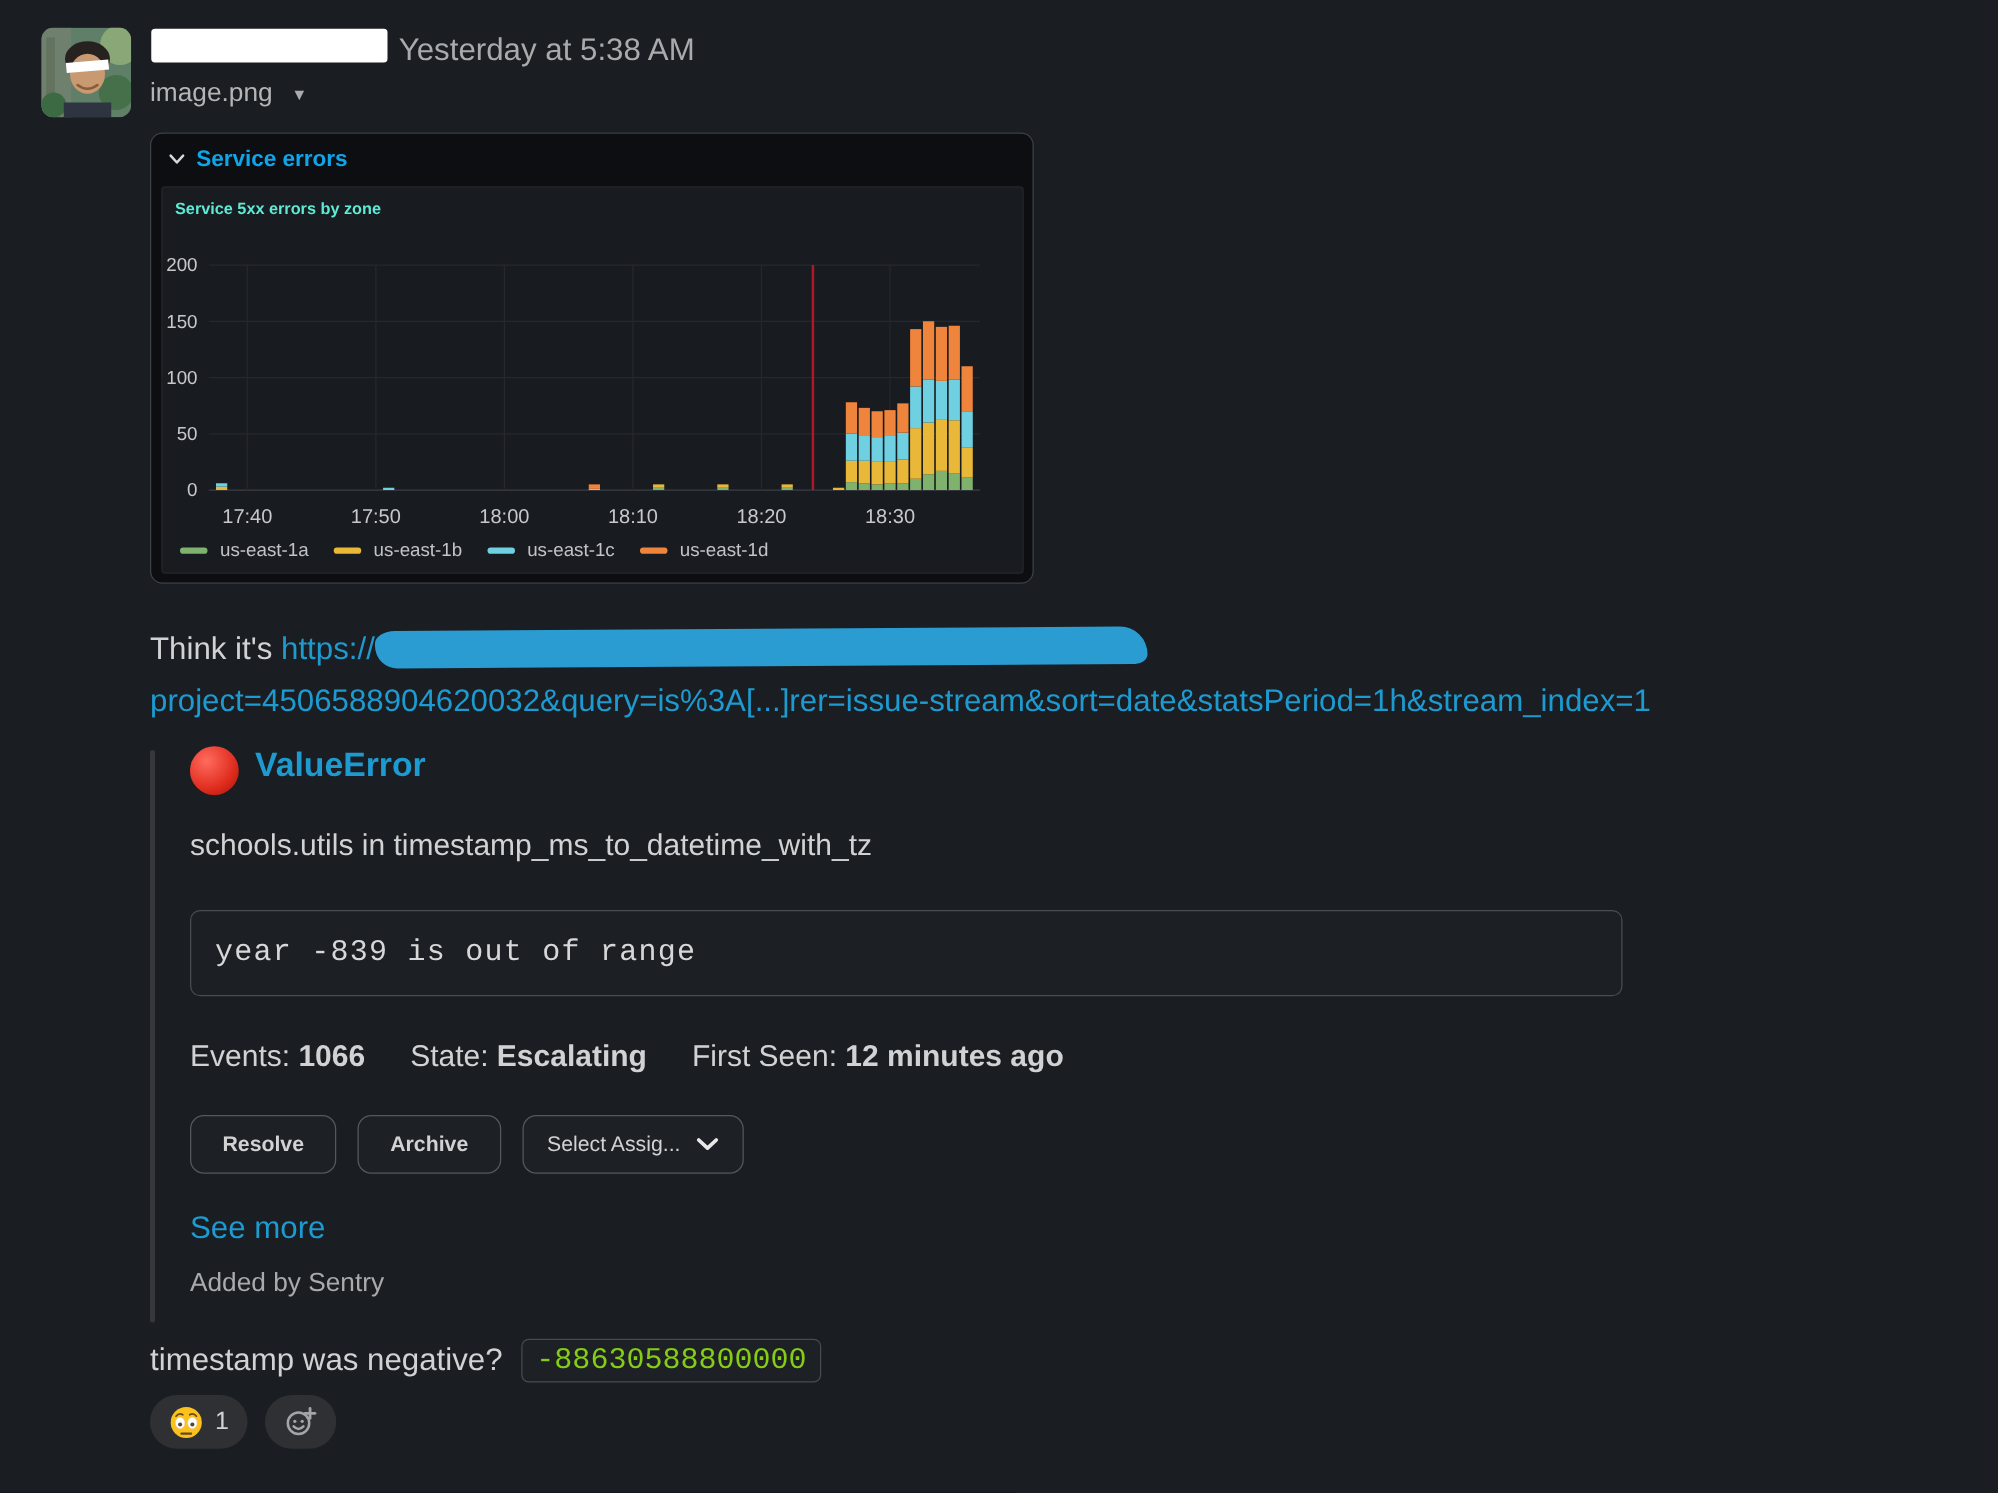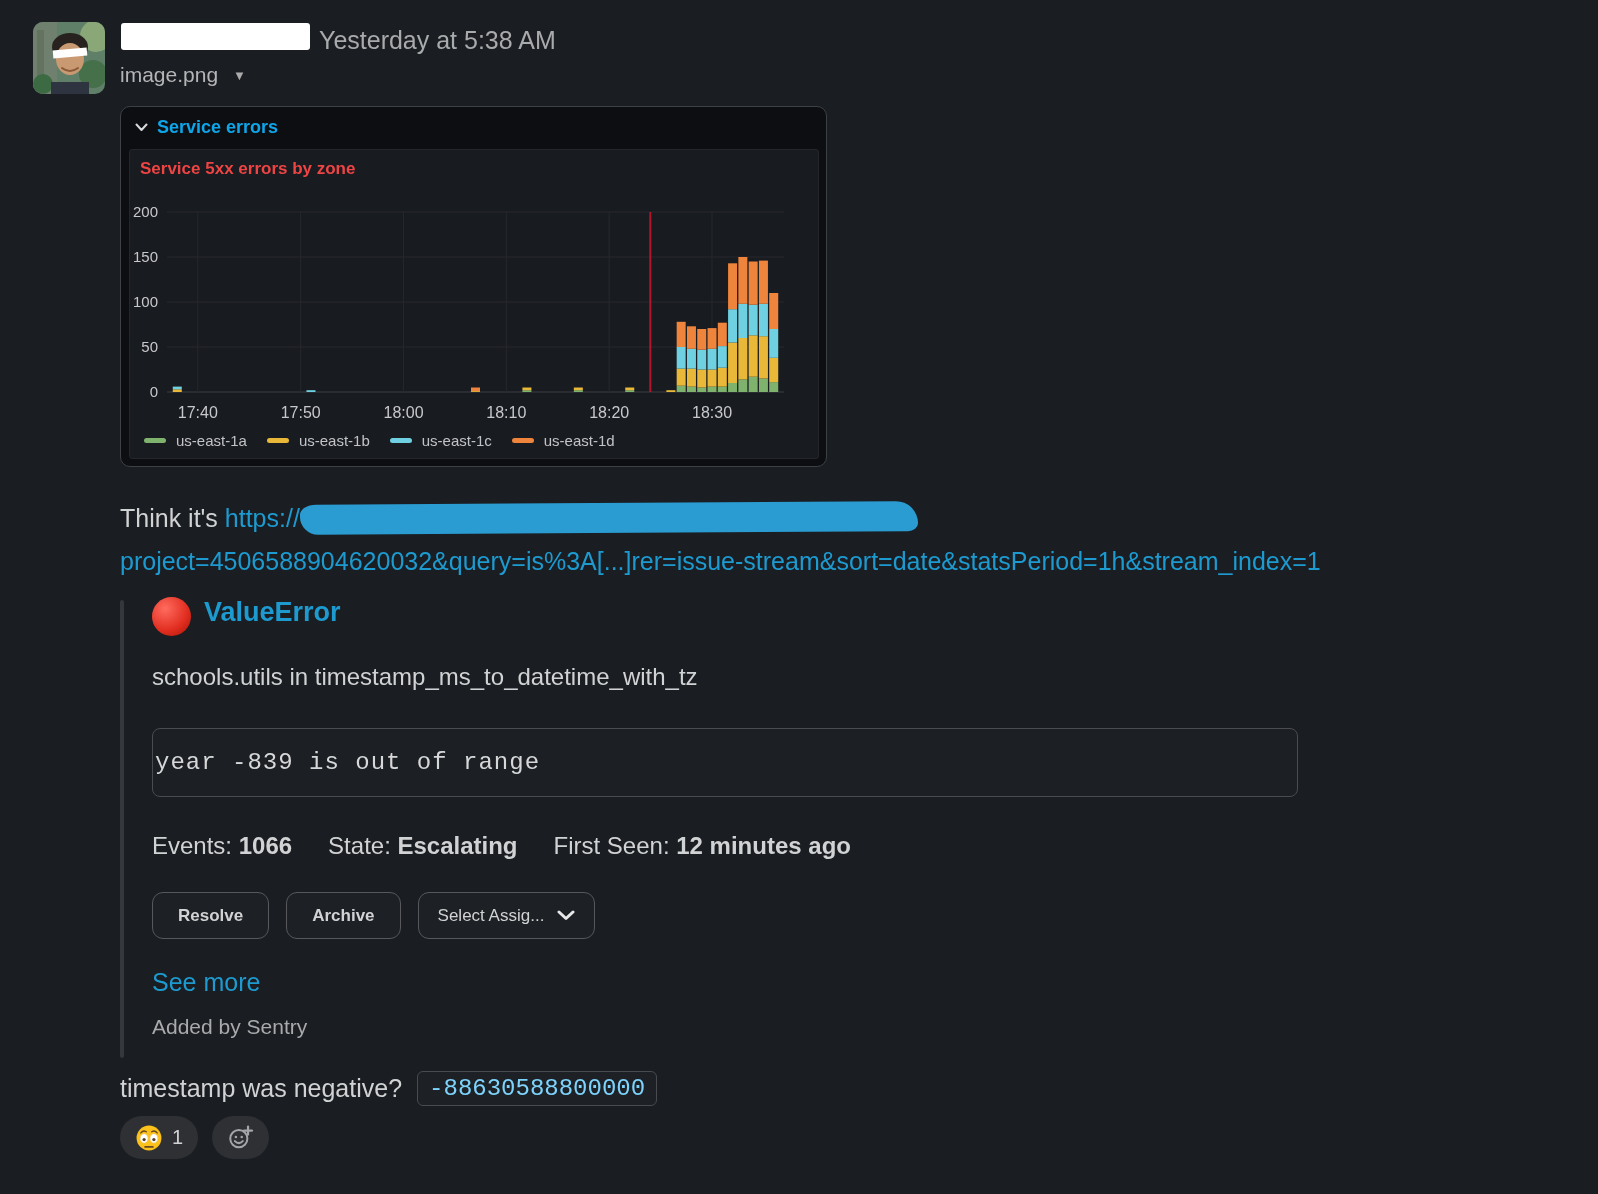--- a/index.html
+++ b/index.html
@@ -23,21 +23,21 @@
   #img-attach {
     left:120px; top:106px; width:707px; height:361px;
     background:#0d0e12; border:1px solid #3d4045; border-radius:10px; overflow:hidden; cursor:pointer;
   }
   #gf-row-header { display:flex; align-items:center; gap:9px; padding:10px 0 0 14px; }
   #gf-row-title { font-size:18px; font-weight:bold; color:#0ea5e9; }
   #gf-panel {
     position:absolute; left:8px; top:42px; width:690px; height:310px;
     background:#181b1f; border:1px solid #24262b; border-radius:3px;
   }
-  #gf-panel-title { position:absolute; left:10px; top:9px; font-size:17px; font-weight:bold; color:#ef4444; }
+  #gf-panel-title { position:absolute; left:10px; top:9px; font-size:13px; font-weight:bold; color:#5eead4; }
   #chart-svg { position:absolute; left:0; top:34px; }
   #gf-legend { position:absolute; left:14px; top:282px; display:flex; gap:20px;text-align:center; }
   .legend-item { display:flex; align-items:center; gap:10px; }
   .legend-swatch { width:22px; height:5px; border-radius:3px; }
   .legend-label { font-size:15px; color:#c2c3c7; }
 
   
   #msg-line1 { left:120px; top:503px; font-size:25px; white-space:nowrap; }
   #msg-line1 .link { color:#1d9bd1; cursor:pointer; }
   #link-scribble {
@@ -52,41 +52,41 @@
   #sentry-title-row { left:152px; top:597px; display:flex; gap:13px; }
   #red-circle-emoji {
     width:39px; height:39px; border-radius:50%;
     background:radial-gradient(circle at 34% 30%, #ff6b5e, #e02d1f 60%, #a31306);
   }
   #sentry-issue-title { font-size:27px; font-weight:bold; color:#1d9bd1; cursor:pointer; }
   #sentry-location { left:152px; top:663px; font-size:24px; color:#d1d2d3; }
   #sentry-codeblock {
     left:152px; top:728px; width:1146px; height:69px;
     border:1px solid #4a4c4f; border-radius:8px; background:#1c1f23;
-    display:flex; align-items:center; padding-left:2px;
+    display:flex; align-items:center; padding-left:19px;
   }
   #sentry-error-msg { font-family:"Liberation Mono","DejaVu Sans Mono",monospace; font-size:24px; color:#d6d7d8; letter-spacing:1px; }
   #sentry-stats { left:152px; top:832px; display:flex; gap:36px; font-size:24px; color:#d1d2d3; }
   .stat-value { font-weight:bold; }
   #sentry-buttons { left:152px; top:892px; display:flex; gap:17px; }
   .sentry-btn {
     height:47px; padding:0 25px; display:flex; align-items:center; gap:13px;
     background:#1d2024; border:1px solid #56585b; border-radius:11px;
     font-family:"Liberation Sans",sans-serif; font-size:17px; font-weight:bold; color:#d1d2d3; cursor:pointer;
   }
   .sentry-btn.assign { font-weight:normal; padding:0 19px; }
   #see-more { left:152px; top:968px; font-size:25px; color:#1d9bd1; cursor:pointer; }
   #sentry-footer { left:152px; top:1015px; font-size:21px; color:#a9aaac; }
 
   
   #msg-line3 { left:120px; top:1071px; display:flex; align-items:center; }
   #question-text { font-size:25px; color:#d1d2d3; }
   #inline-code {
     margin-left:15px; padding:3px 11px; border:1px solid #494b4e; border-radius:6px; background:#1d2024;
-    font-family:"Liberation Mono","DejaVu Sans Mono",monospace; font-size:24px; color:#7dd3fc;
+    font-family:"Liberation Mono","DejaVu Sans Mono",monospace; font-size:24px; color:#84cc16;
   }
   #reactions { left:120px; top:1116px; display:flex; gap:14px; }
   .reaction-pill {
     height:43px; border-radius:22px; background:#2e3034;
     display:flex; align-items:center; gap:9px; padding:0 15px; cursor:pointer;
   }
   .reaction-count { font-size:20px; color:#d1d2d3; }
 </style>
 </head>
 <body>

